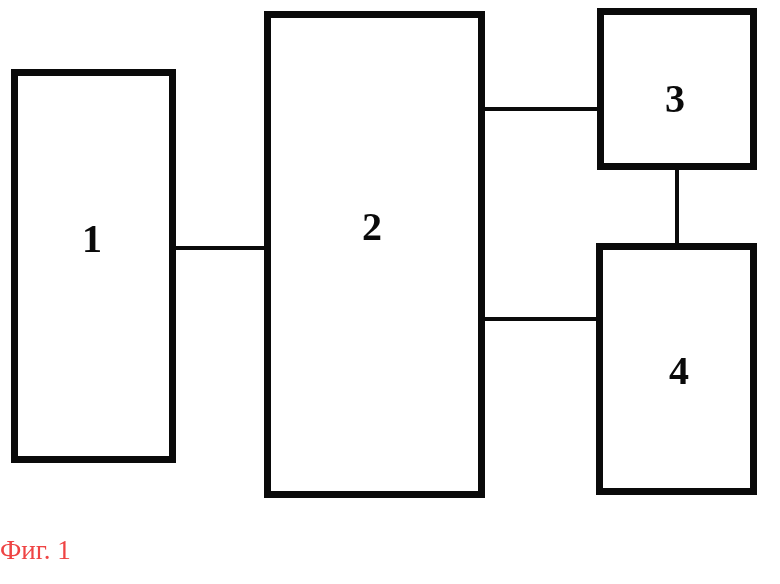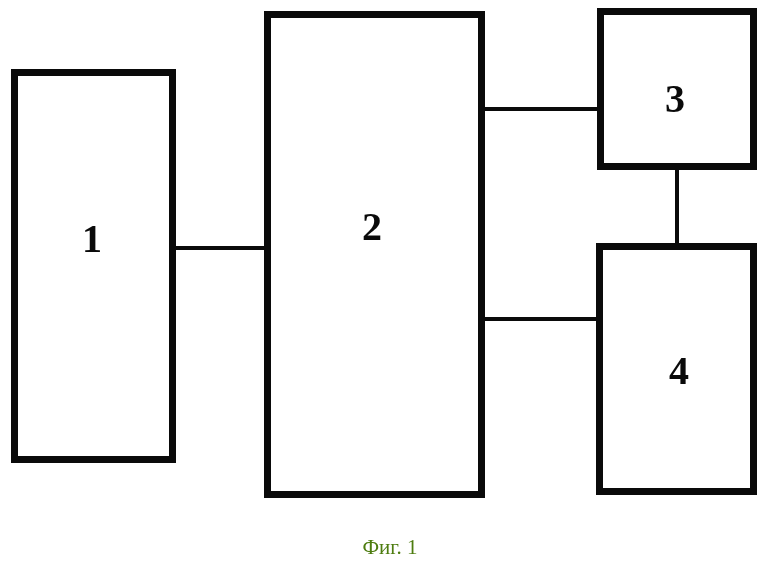--- a/index.html
+++ b/index.html
@@ -68,25 +68,25 @@
   #connector-2-4 { left: 481px; top: 317px; width: 119px; }
   
   #connector-3-4 { left: 675px; top: 164px; height: 84px; }
 
   
   #figure-caption {
     position: absolute;
     left: 0;
     top: 536px;
     width: 780px;
-    text-align: center;
+    text-align: left;
     font-family: "Liberation Serif", "DejaVu Serif", serif;
-    font-size: 21px;
+    font-size: 27px;
     line-height: 1.1;
-    color: #4d7c0f;
+    color: #ef4444;
     -webkit-user-select: none;
     user-select: none;
   }
 </style>
 </head>
 <body>
 
 <div id="figure-root">
 
   <div class="connector horizontal" id="connector-1-2"></div>

